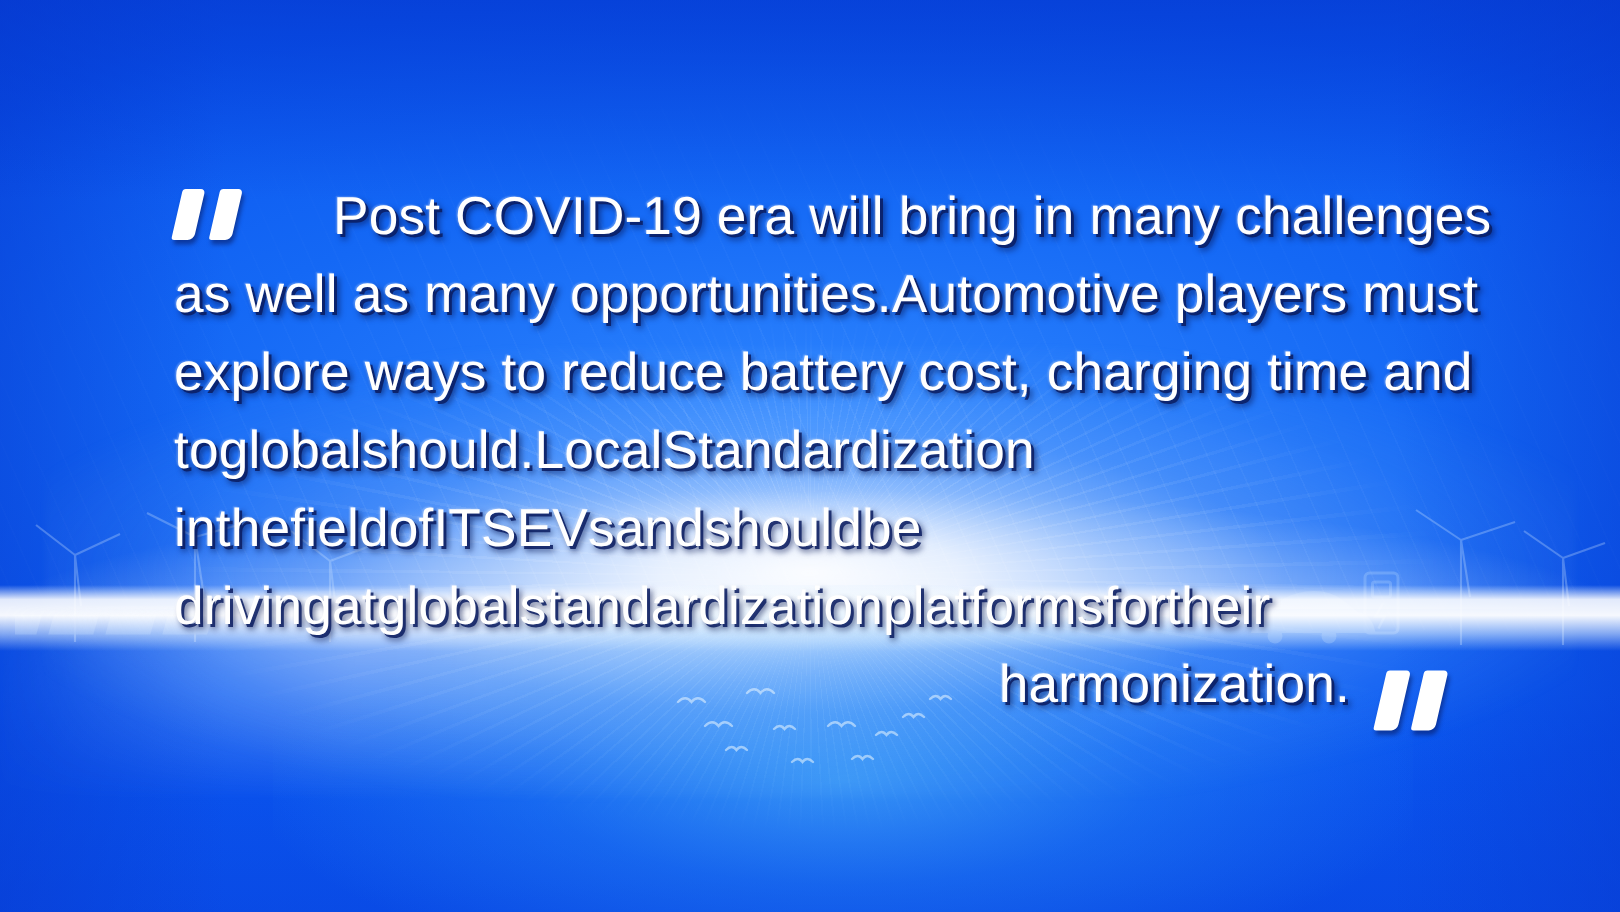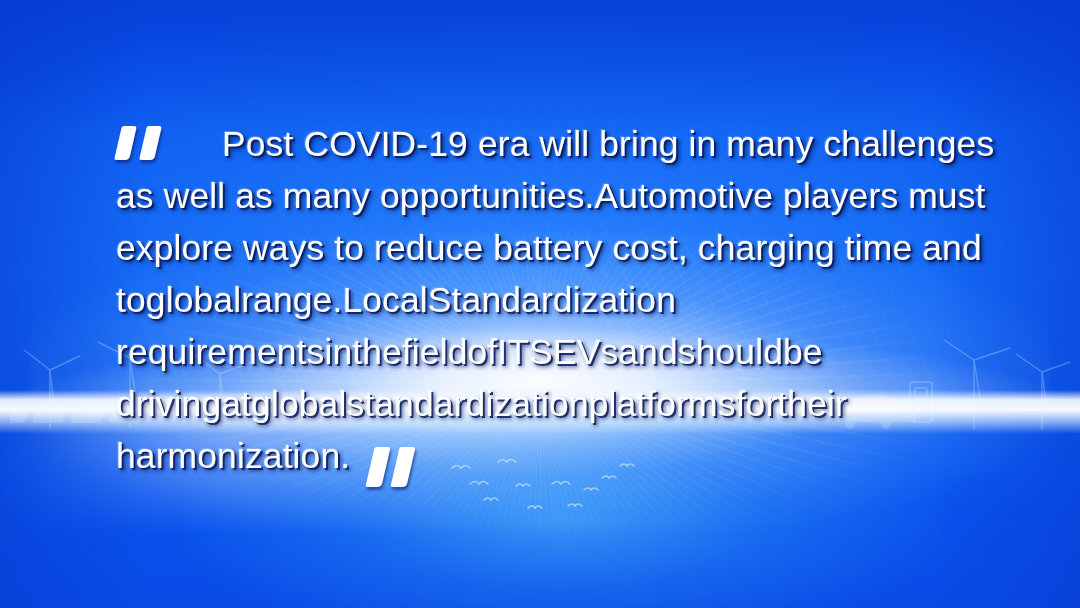--- a/index.html
+++ b/index.html
@@ -174,21 +174,21 @@
     width:15px; height:34px;
     background:#ffffff;
     transform:skewX(-13deg);
     border-radius:2px 3px 4px 2px;
     box-shadow:2px 3px 3px rgba(8,24,92,.55);
   }
   .qmark i:nth-child(1){ left:2px; }
   .qmark i:nth-child(2){ left:27px; }
   .qmark.close i{ height:40px; width:16px; }
 
-  .last-line{ display:flex; align-items:center; }
+  .last-line{ display:flex; align-items:center;justify-content:flex-end; }
 </style>
 </head>
 <body>
 
 <div class="stage">
 
   <div class="bg-hairlines"></div>
   <div class="bg-vignette"></div>
   <div class="bg-rays"></div>
   <div class="bg-burst"></div>
@@ -275,26 +275,25 @@
       <span>as well as many opportunities.Automotive players must</span>
     </div>
 
     <div class="qline">
       <span>explore ways to reduce battery cost, charging time and</span>
     </div>
 
     <div class="qline justify">
         <span>to</span>
         <span>global</span>
-        <span>range.Local</span>
+        <span>should.Local</span>
         <span>Standardization</span>
       </div>
 
     <div class="qline justify">
-        <span>requirements</span>
         <span>in</span>
         <span>the</span>
         <span>field</span>
         <span>of</span>
         <span>ITS</span>
         <span>EVs</span>
         <span>and</span>
         <span>should</span>
         <span>be</span>
       </div>

